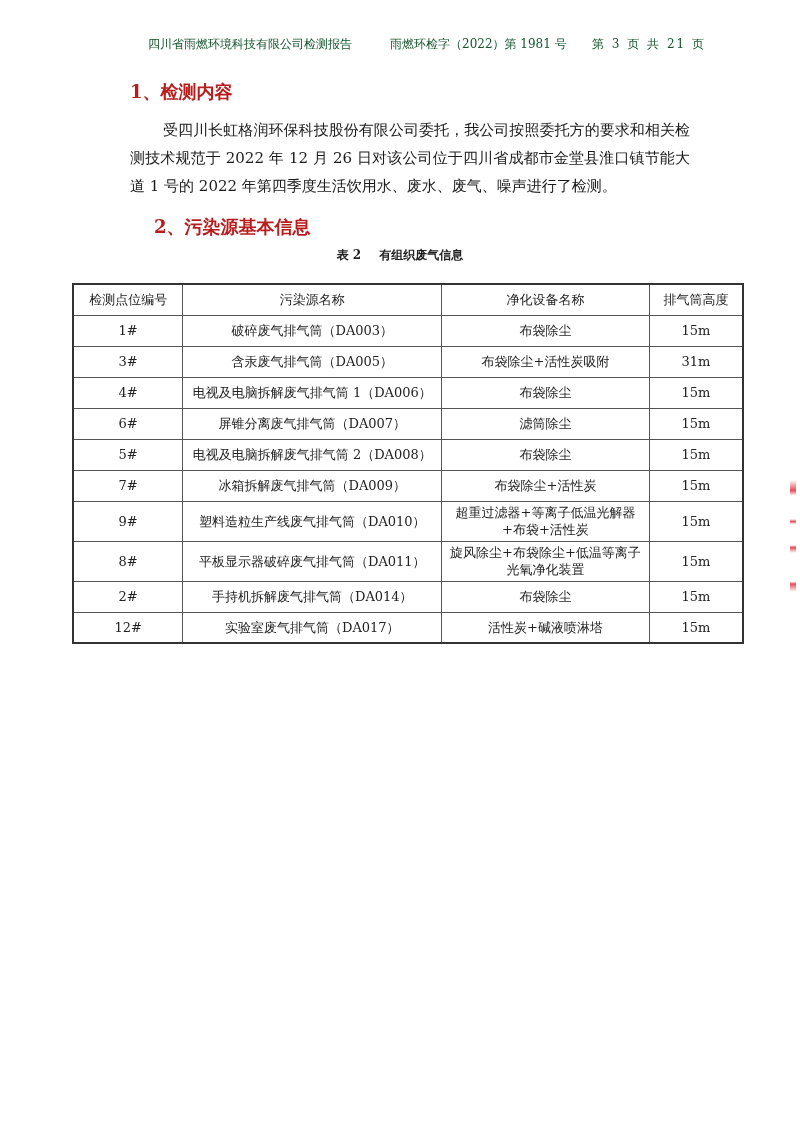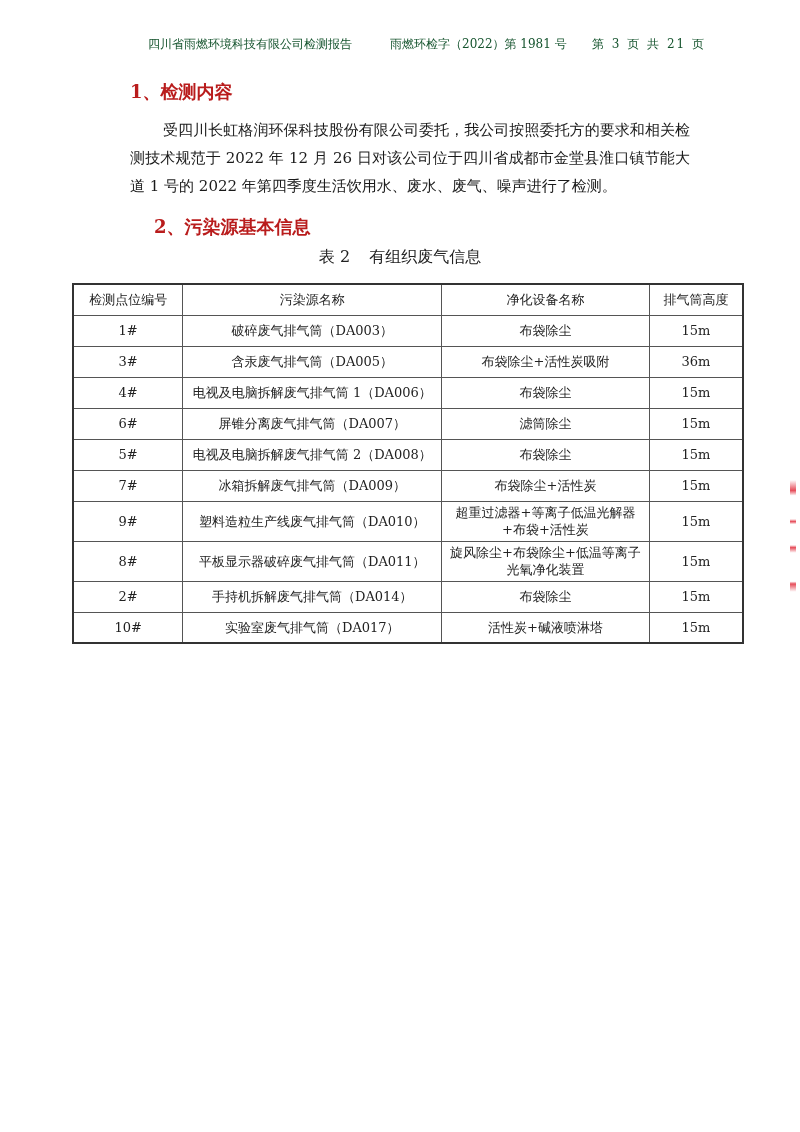--- a/index.html
+++ b/index.html
@@ -19,21 +19,21 @@
     position: absolute; left: 130px; font-size: 18px; font-weight: bold;
     font-family: "DejaVu Serif", serif; color: #b91c1c;
   }
   .para {
     position: absolute; left: 130px; width: 560px; font-size: 15px; line-height: 28px;
     color: #1a1a1a; text-align: justify;
   }
   .para .indent { display: inline-block; width: 33px; }
   .caption {
     position: absolute; left: 0; width: 800px; top: 247px; text-align: center;
-    font-size: 16px; font-weight: normal; color: #222;
+    font-size: 12px; font-weight: bold; color: #222;
   }
   .caption .num { margin-right: 14px; }
   table.data {
     position: absolute; left: 72px; top: 283px; border-collapse: collapse;
     width: 672px; font-size: 13px; color: #222;
     border: 2px solid #333;
     padding-left: 37px;
   }
   table.data th, table.data td {
     border: 1px solid #555; text-align: center; vertical-align: middle;
@@ -84,21 +84,21 @@
     <tr>
       <td>1#</td>
       <td>破碎废气排气筒（DA003）</td>
       <td>布袋除尘</td>
       <td>15m</td>
     </tr>
     <tr>
       <td>3#</td>
       <td>含汞废气排气筒（DA005）</td>
       <td>布袋除尘+活性炭吸附</td>
-      <td>36m</td>
+      <td>31m</td>
     </tr>
     <tr>
       <td>4#</td>
       <td>电视及电脑拆解废气排气筒 1（DA006）</td>
       <td>布袋除尘</td>
       <td>15m</td>
     </tr>
     <tr>
       <td>6#</td>
       <td>屏锥分离废气排气筒（DA007）</td>
@@ -129,21 +129,21 @@
       <td>旋风除尘+布袋除尘+低温等离子光氧净化装置</td>
       <td>15m</td>
     </tr>
     <tr>
       <td>2#</td>
       <td>手持机拆解废气排气筒（DA014）</td>
       <td>布袋除尘</td>
       <td>15m</td>
     </tr>
     <tr>
-      <td>10#</td>
+      <td>12#</td>
       <td>实验室废气排气筒（DA017）</td>
       <td>活性炭+碱液喷淋塔</td>
       <td>15m</td>
     </tr>
   </tbody>
 </table>
 
 <div class="stamp"></div>
 
 </body></html>

